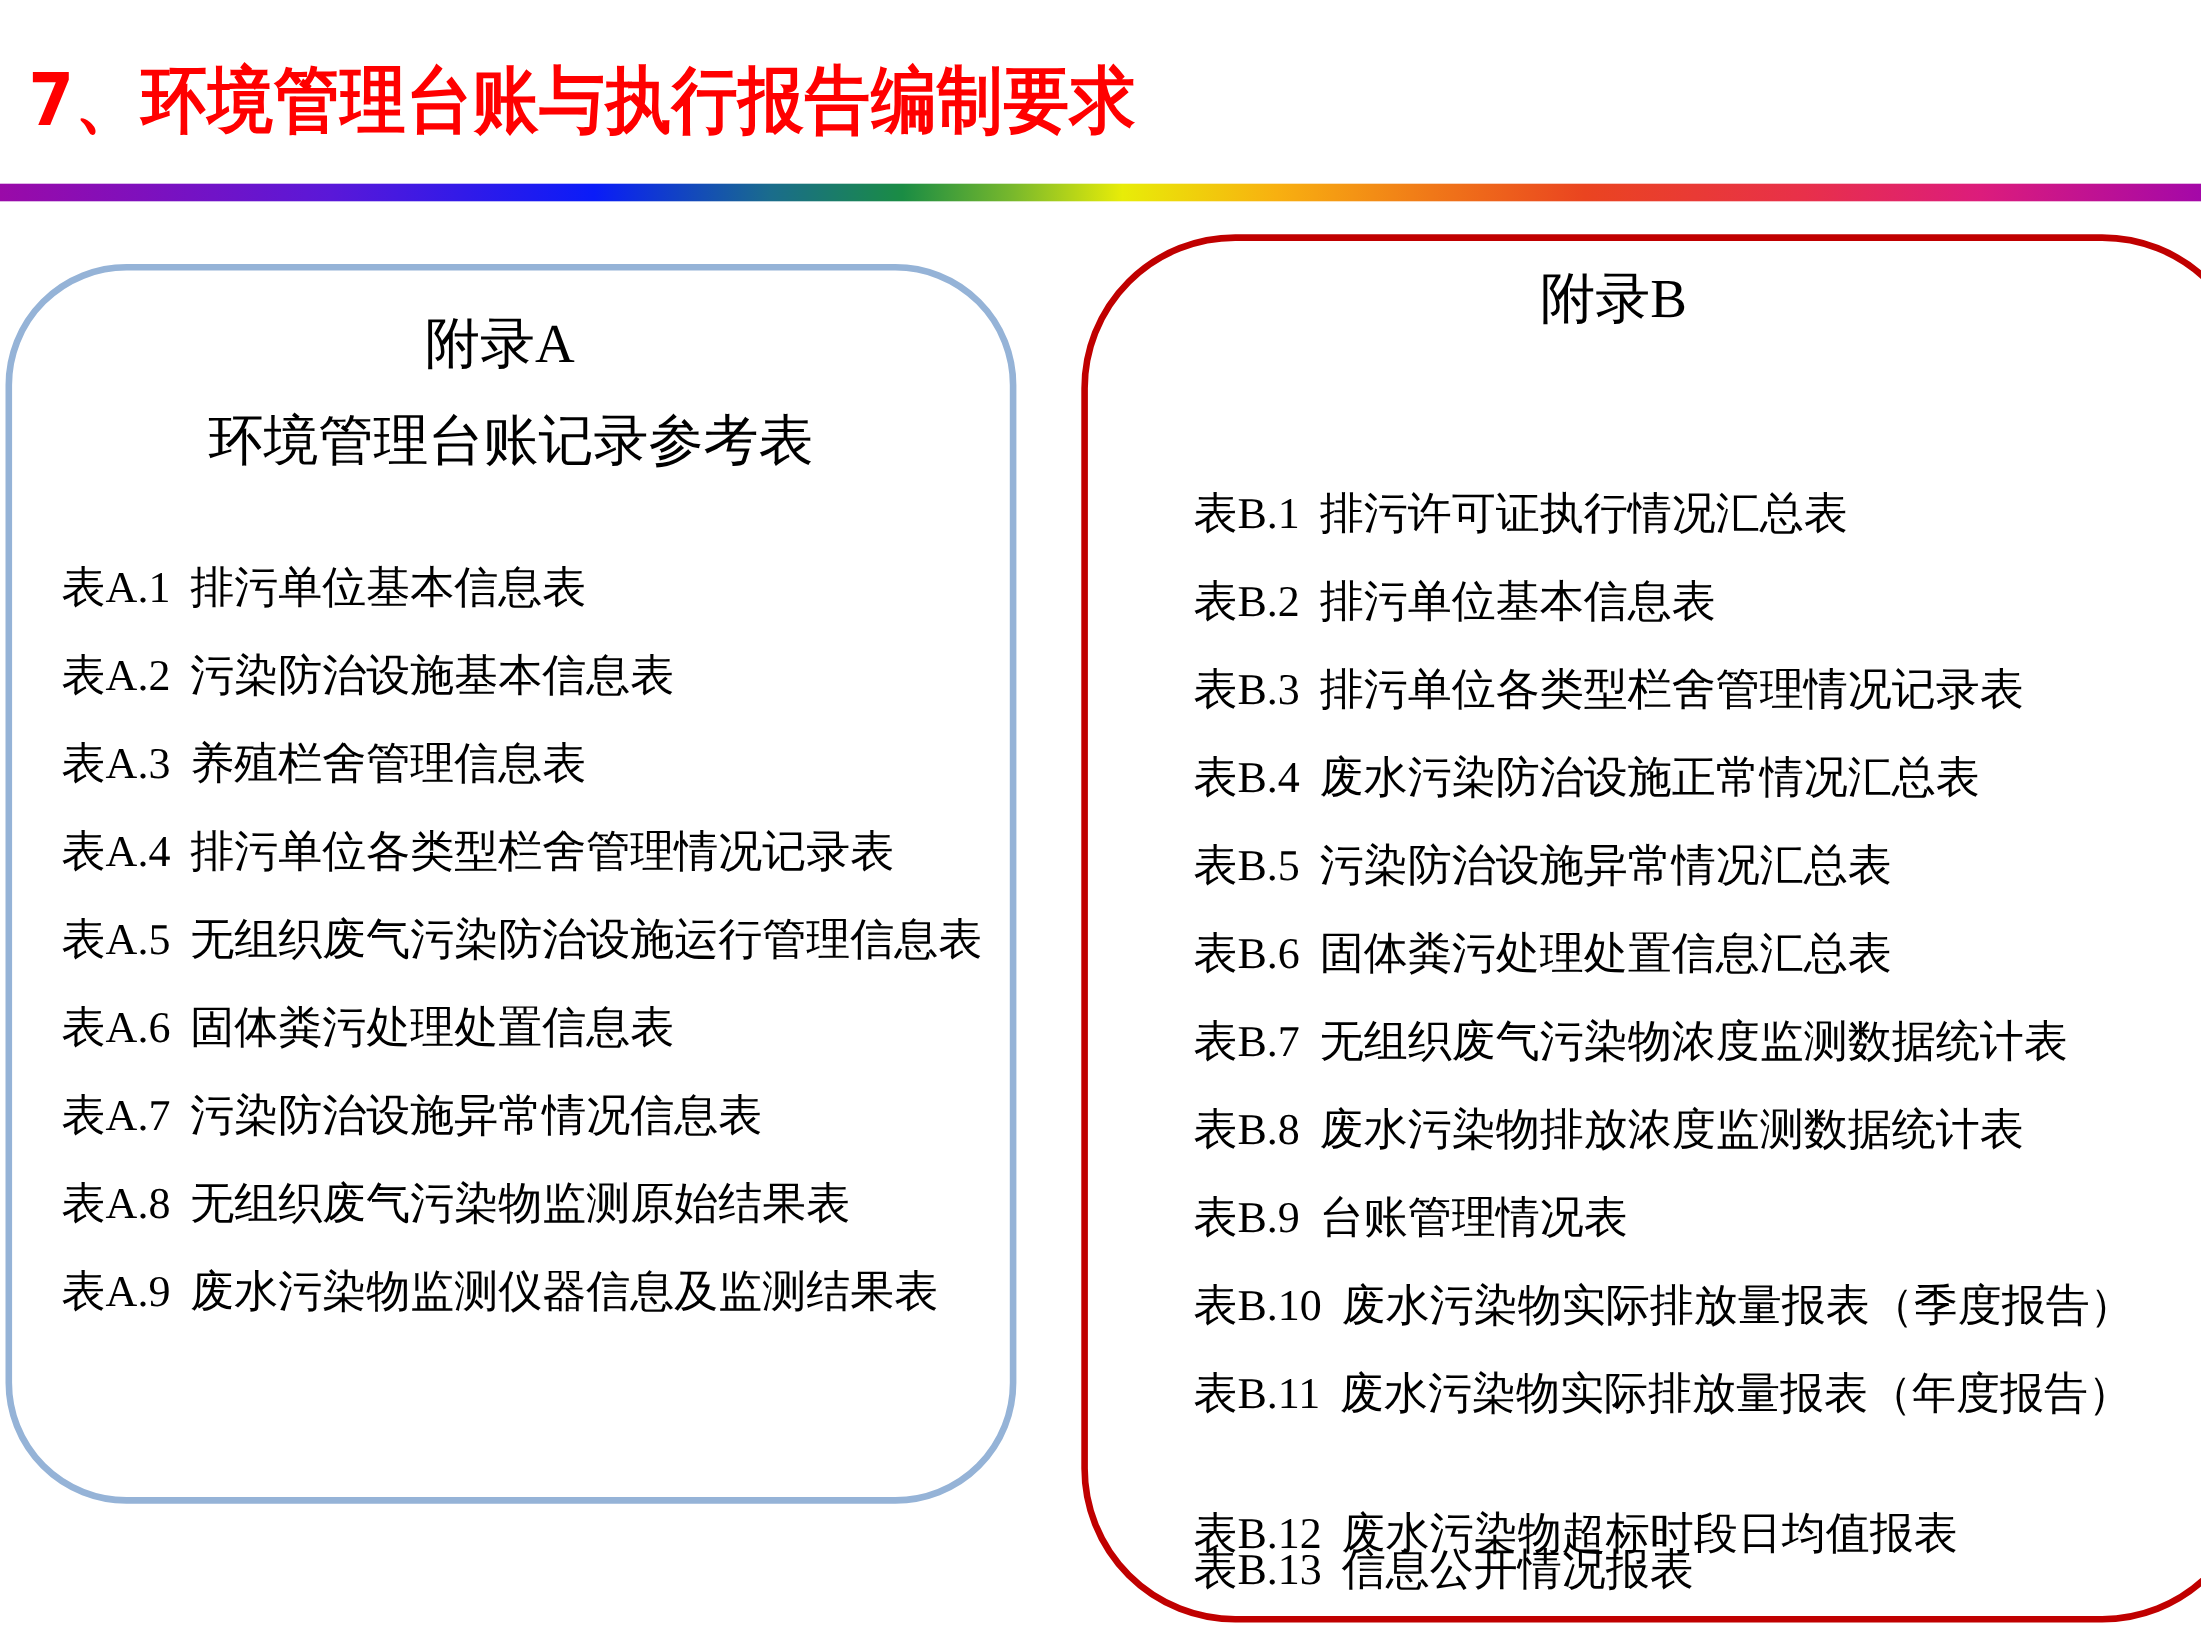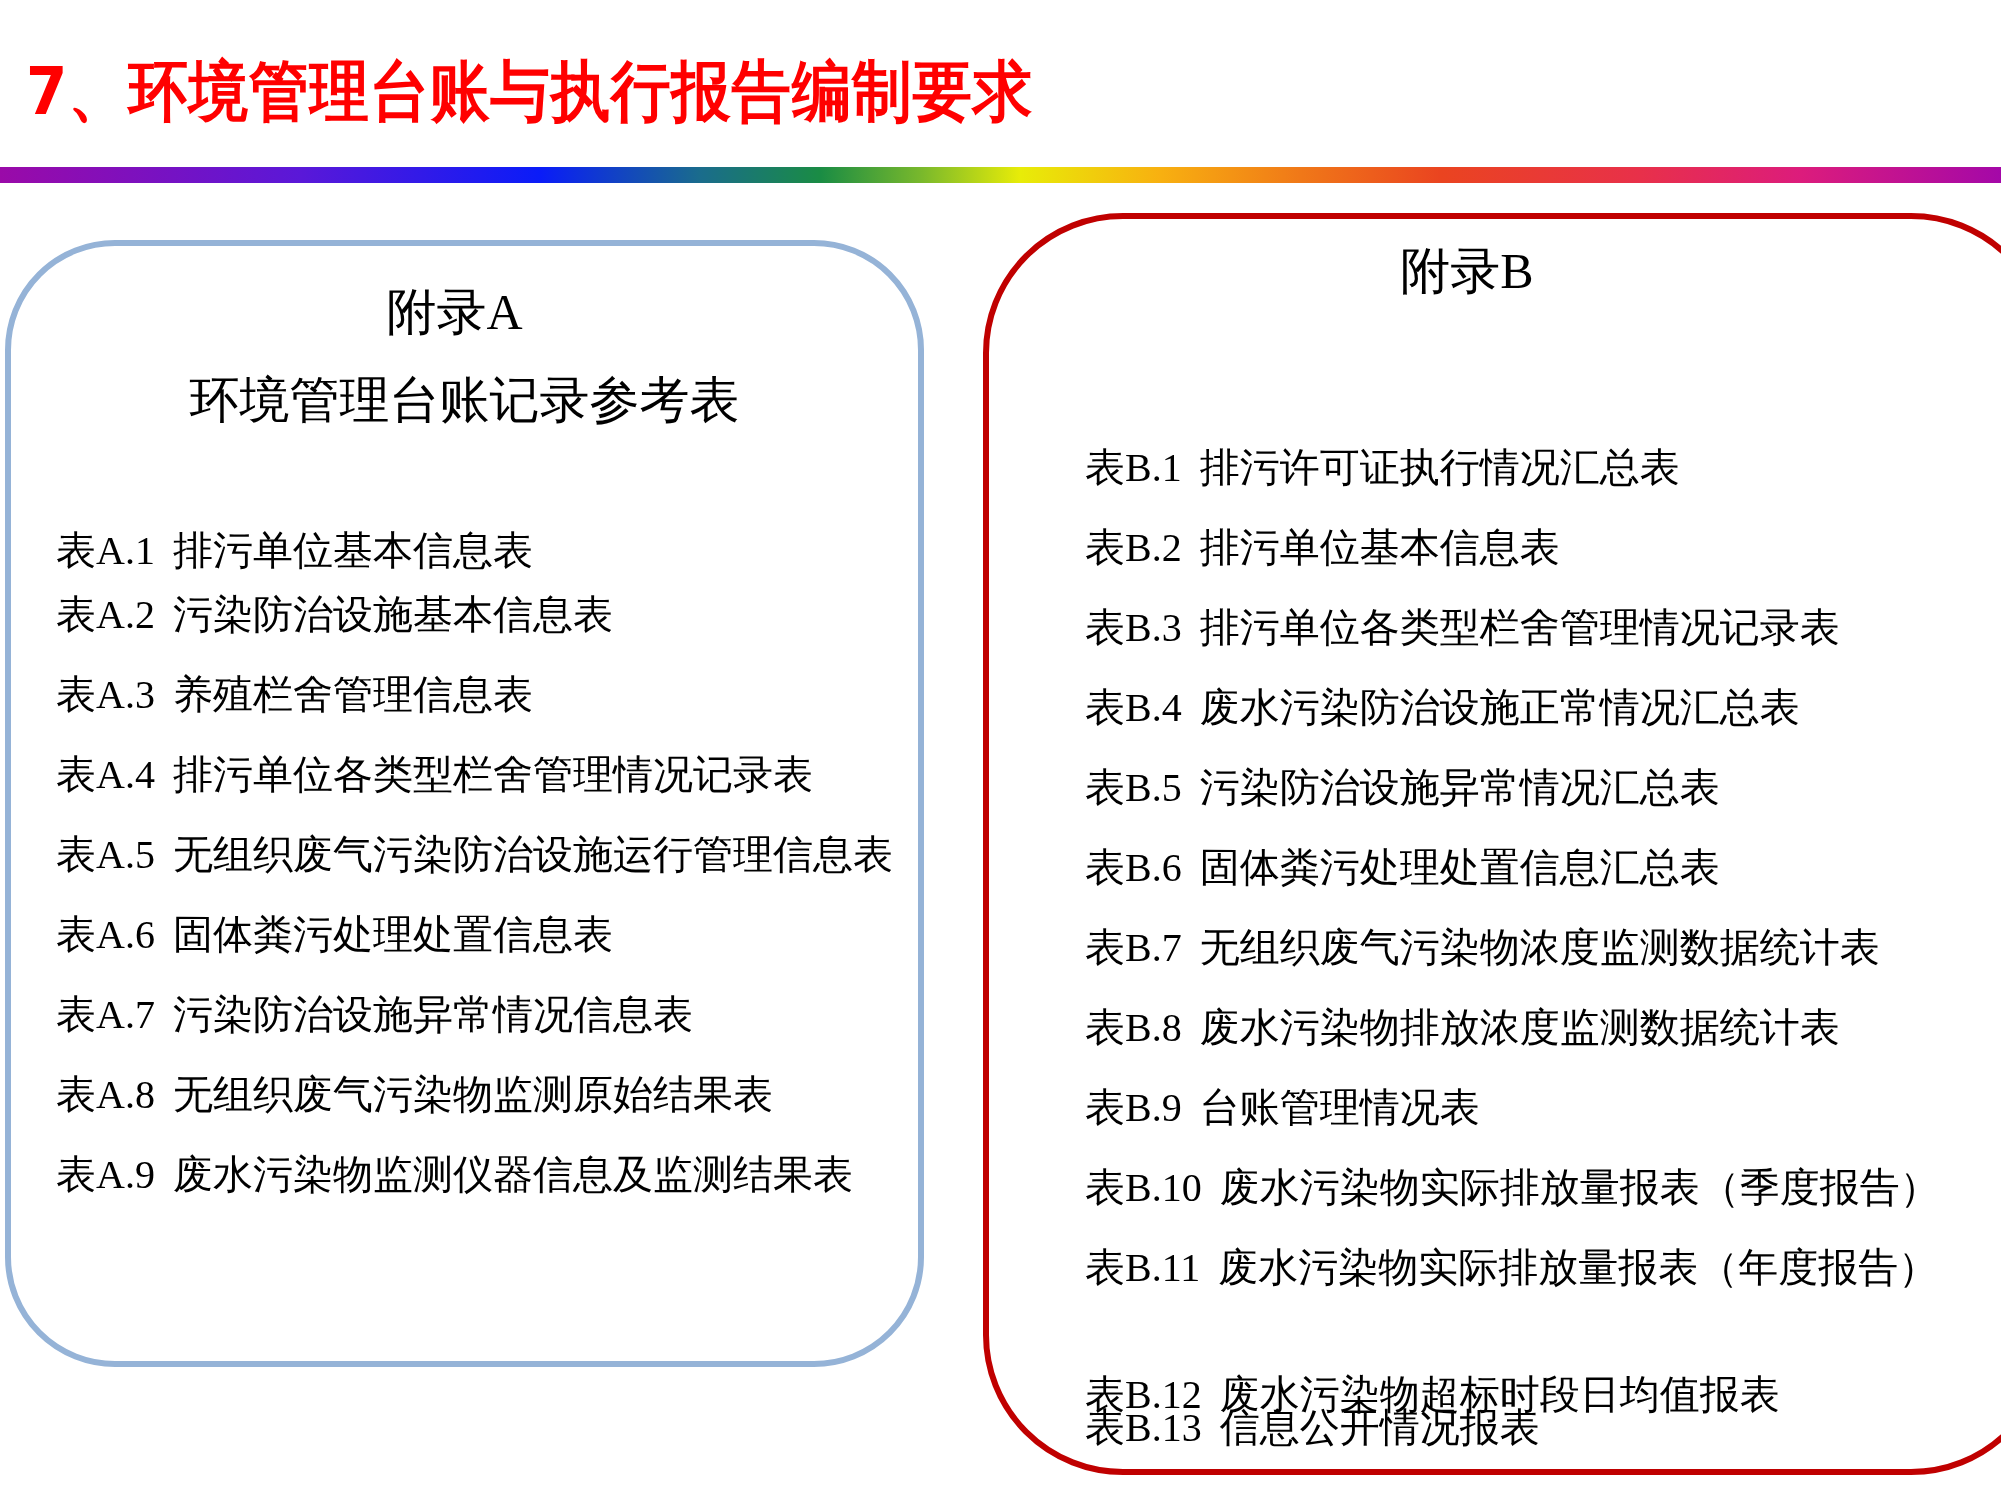--- a/index.html
+++ b/index.html
@@ -117,21 +117,21 @@
 
 <div class="rainbow-bar"></div>
 
 <div class="box box-a">
   <div class="box-heading" style="top: 36px; left: -20px;">
     <span>附录</span><span class="latin">A</span>
   </div>
   <div class="box-heading" style="top: 124px;">环境管理台账记录参考表</div>
 
   <ul class="item-list" style="left: 45px; top: 258px;">
-    <li class="item" style="top: 16px;"><span class="code"><span class="cjk">表</span><span>A.1</span></span><span class="name">排污单位基本信息表</span></li>
+    <li class="item" style="top: 0px;"><span class="code"><span class="cjk">表</span><span>A.1</span></span><span class="name">排污单位基本信息表</span></li>
     <li class="item" style="top: 80px;"><span class="code"><span class="cjk">表</span><span>A.2</span></span><span class="name">污染防治设施基本信息表</span></li>
     <li class="item" style="top: 160px;"><span class="code"><span class="cjk">表</span><span>A.3</span></span><span class="name">养殖栏舍管理信息表</span></li>
     <li class="item" style="top: 240px;"><span class="code"><span class="cjk">表</span><span>A.4</span></span><span class="name">排污单位各类型栏舍管理情况记录表</span></li>
     <li class="item" style="top: 320px;"><span class="code"><span class="cjk">表</span><span>A.5</span></span><span class="name">无组织废气污染防治设施运行管理信息表</span></li>
     <li class="item" style="top: 400px;"><span class="code"><span class="cjk">表</span><span>A.6</span></span><span class="name">固体粪污处理处置信息表</span></li>
     <li class="item" style="top: 480px;"><span class="code"><span class="cjk">表</span><span>A.7</span></span><span class="name">污染防治设施异常情况信息表</span></li>
     <li class="item" style="top: 560px;"><span class="code"><span class="cjk">表</span><span>A.8</span></span><span class="name">无组织废气污染物监测原始结果表</span></li>
     <li class="item" style="top: 640px;"><span class="code"><span class="cjk">表</span><span>A.9</span></span><span class="name">废水污染物监测仪器信息及监测结果表</span></li>
   </ul>
 </div>

